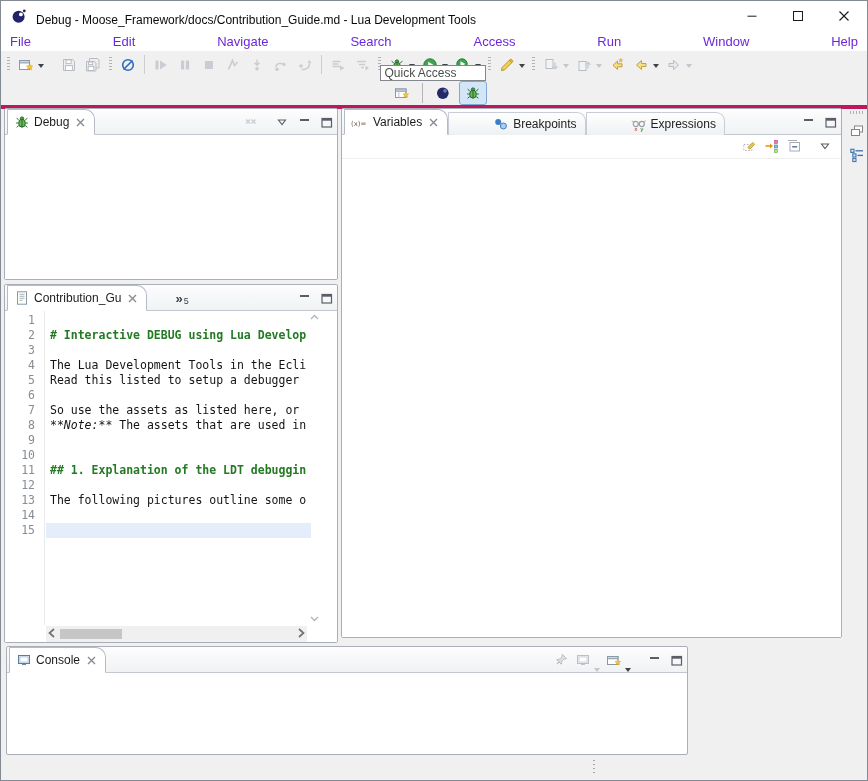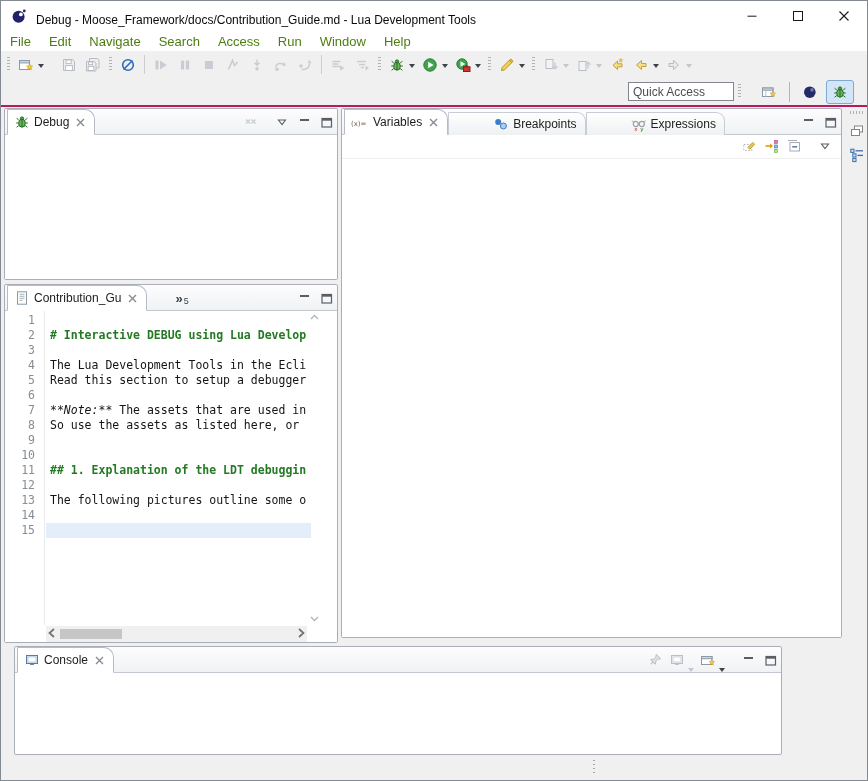--- a/index.html
+++ b/index.html
@@ -6,34 +6,34 @@
   .window{position:relative;width:866px;height:779px;border:1px solid #848a92;background:#f0f0f0;overflow:hidden;}
 
   
   .titlebar{height:30px;background:#fff;display:flex;align-items:center;}
   .app-icon{width:16px;height:16px;margin:0 9px 0 10px;display:inline-flex;}
   .title-text{font-size:12px;color:#0a0a0a;margin-top:7px;}
   .win-controls{margin-left:auto;display:flex;height:100%;}
   .win-btn{width:46px;height:100%;display:flex;align-items:center;justify-content:center;}
 
   
-  .menubar{height:20px;background:#fff;display:flex;align-items:center;font-size:13px;color:#4d7c0f;}
+  .menubar{height:20px;background:#fff;display:flex;align-items:center;font-size:13px;color:#6d28d9;justify-content:space-between;}
   .menu-item{padding:2px 9px;}
 
   
   .toolbar1{height:27px;display:flex;align-items:center;padding-left:2px;background:#f0f0f0;}
   .handle{width:3px;height:15px;margin:0 4px;background-image:repeating-linear-gradient(to bottom,#b2b2b2 0 1px,transparent 1px 3px);}
   .tb-sep{width:1px;height:19px;background:#cdcdcd;margin:0 4px;}
   .tb-gap{width:10px;}
   .tb-wrap{display:flex;align-items:center;}
   .tb-btn{width:24px;height:22px;display:flex;align-items:center;justify-content:center;border-radius:2px;}
   .icon{display:inline-flex;align-items:center;justify-content:center;}
   .dd{width:0;height:0;border-left:3.5px solid transparent;border-right:3.5px solid transparent;border-top:4px solid #3e434a;margin:2px 3px 0 0;}
   .disabled-dd{border-top-color:#c3c7cd;}
-  .toolbar2{height:27px;display:flex;align-items:center;justify-content:flex-end;padding-right:12px;border-bottom:2px solid #be185d;background:#f0f0f0;}
+  .toolbar2{height:27px;display:flex;align-items:center;justify-content:flex-end;padding-right:3px;border-bottom:4px solid #be185d;background:#f0f0f0;flex-direction:column;}
   .quick-access{width:96px;height:17px;border:1px solid #82868d;background:#fff;font-size:12px;font-family:inherit;padding:0 4px;color:#333;outline:none;}
   .quick-access::placeholder{color:#4d4d4d;opacity:1;}
   .persp-bar{display:flex;align-items:center;margin-left:9px;}
   .persp-btn{width:26px;height:22px;display:flex;align-items:center;justify-content:center;border:1px solid transparent;border-radius:3px;margin:0 1px;}
   .persp-btn.active{background:#d2e6f8;border-color:#7fa8d2;}
   .persp-sep{width:1px;height:20px;background:#b4b4b4;margin:0 5px;}
 
   
   .main{position:absolute;top:105px;left:0;width:100%;height:540px;}
   .panel{position:absolute;background:#fff;border:1px solid #a9aeb9;border-radius:2px;box-sizing:border-box;}
@@ -65,21 +65,21 @@
   .md-h{color:var(--md-green,#237a23);font-weight:bold;}
   .md-em{font-style:italic;}
   .vscroll{position:absolute;right:15px;top:0;bottom:17px;width:15px;display:flex;flex-direction:column;justify-content:space-between;align-items:center;padding:3px 0;box-sizing:border-box;}
   .overview{position:absolute;right:0;top:0;bottom:17px;width:14px;background:#fff;}
   .hscroll{position:absolute;left:41px;right:30px;bottom:0;height:16px;background:#f0f0f0;}
   .hthumb{position:absolute;left:14px;top:3px;width:62px;height:10px;background:#c6c6c6;}
   .h-left{position:absolute;left:2px;top:2px;}
   .h-right{position:absolute;right:2px;top:2px;}
 
   
-  .console-panel{left:13px;top:645px;width:768px;height:109px;position:absolute;}
+  .console-panel{left:5px;top:645px;width:682px;height:109px;position:absolute;}
   .console-body{position:absolute;top:26px;left:1px;right:1px;bottom:1px;background:#fff;border:1px solid #93a7c0;font-size:13px;color:#0e0e0e;padding:3px 5px;box-sizing:border-box;}
 
   
   .right-trim{position:absolute;left:845px;top:2px;width:21px;height:530px;display:flex;flex-direction:column;align-items:center;}
   .trim-handle{width:13px;height:3px;margin:3px 0 5px;background-image:repeating-linear-gradient(to right,#b0b0b0 0 1px,transparent 1px 3px);}
   .trim-btn{width:20px;height:20px;display:flex;align-items:center;justify-content:center;margin:2px 0;}
   .statusbar{position:absolute;left:0;top:755px;width:100%;height:24px;background:#f0f0f0;}
   .status-handle{position:absolute;left:592px;top:4px;width:2px;height:16px;background-image:repeating-linear-gradient(to bottom,#a4a4a4 0 1px,transparent 1px 4px);}
 </style>
 </head>
@@ -531,24 +531,24 @@
             <div class="gnum">12</div>
             <div class="gnum">13</div>
             <div class="gnum">14</div>
             <div class="gnum">15</div>
           </div>
         <div class="text-col" id="text-col">
             <div class="code-line"></div>
             <div class="code-line"><span class="md-h"># Interactive DEBUG using Lua Develop</span></div>
             <div class="code-line"></div>
             <div class="code-line"><span>The Lua Development Tools in the Ecli</span></div>
-            <div class="code-line"><span>Read this section to setup a debugger</span></div>
+            <div class="code-line"><span>Read this listed to setup a debugger</span></div>
             <div class="code-line"></div>
+            <div class="code-line"><span>So use the assets as listed here, or</span></div>
             <div class="code-line"><span class="md-em">**Note:**</span><span> The assets that are used in</span></div>
-            <div class="code-line"><span>So use the assets as listed here, or</span></div>
             <div class="code-line"></div>
             <div class="code-line"></div>
             <div class="code-line"><span class="md-h">## 1. Explanation of the LDT debuggin</span></div>
             <div class="code-line"></div>
             <div class="code-line"><span>The following pictures outline some o</span></div>
             <div class="code-line"></div>
             <div class="code-line current"></div>
           </div>
         <div class="vscroll">
           <span class="icon">

